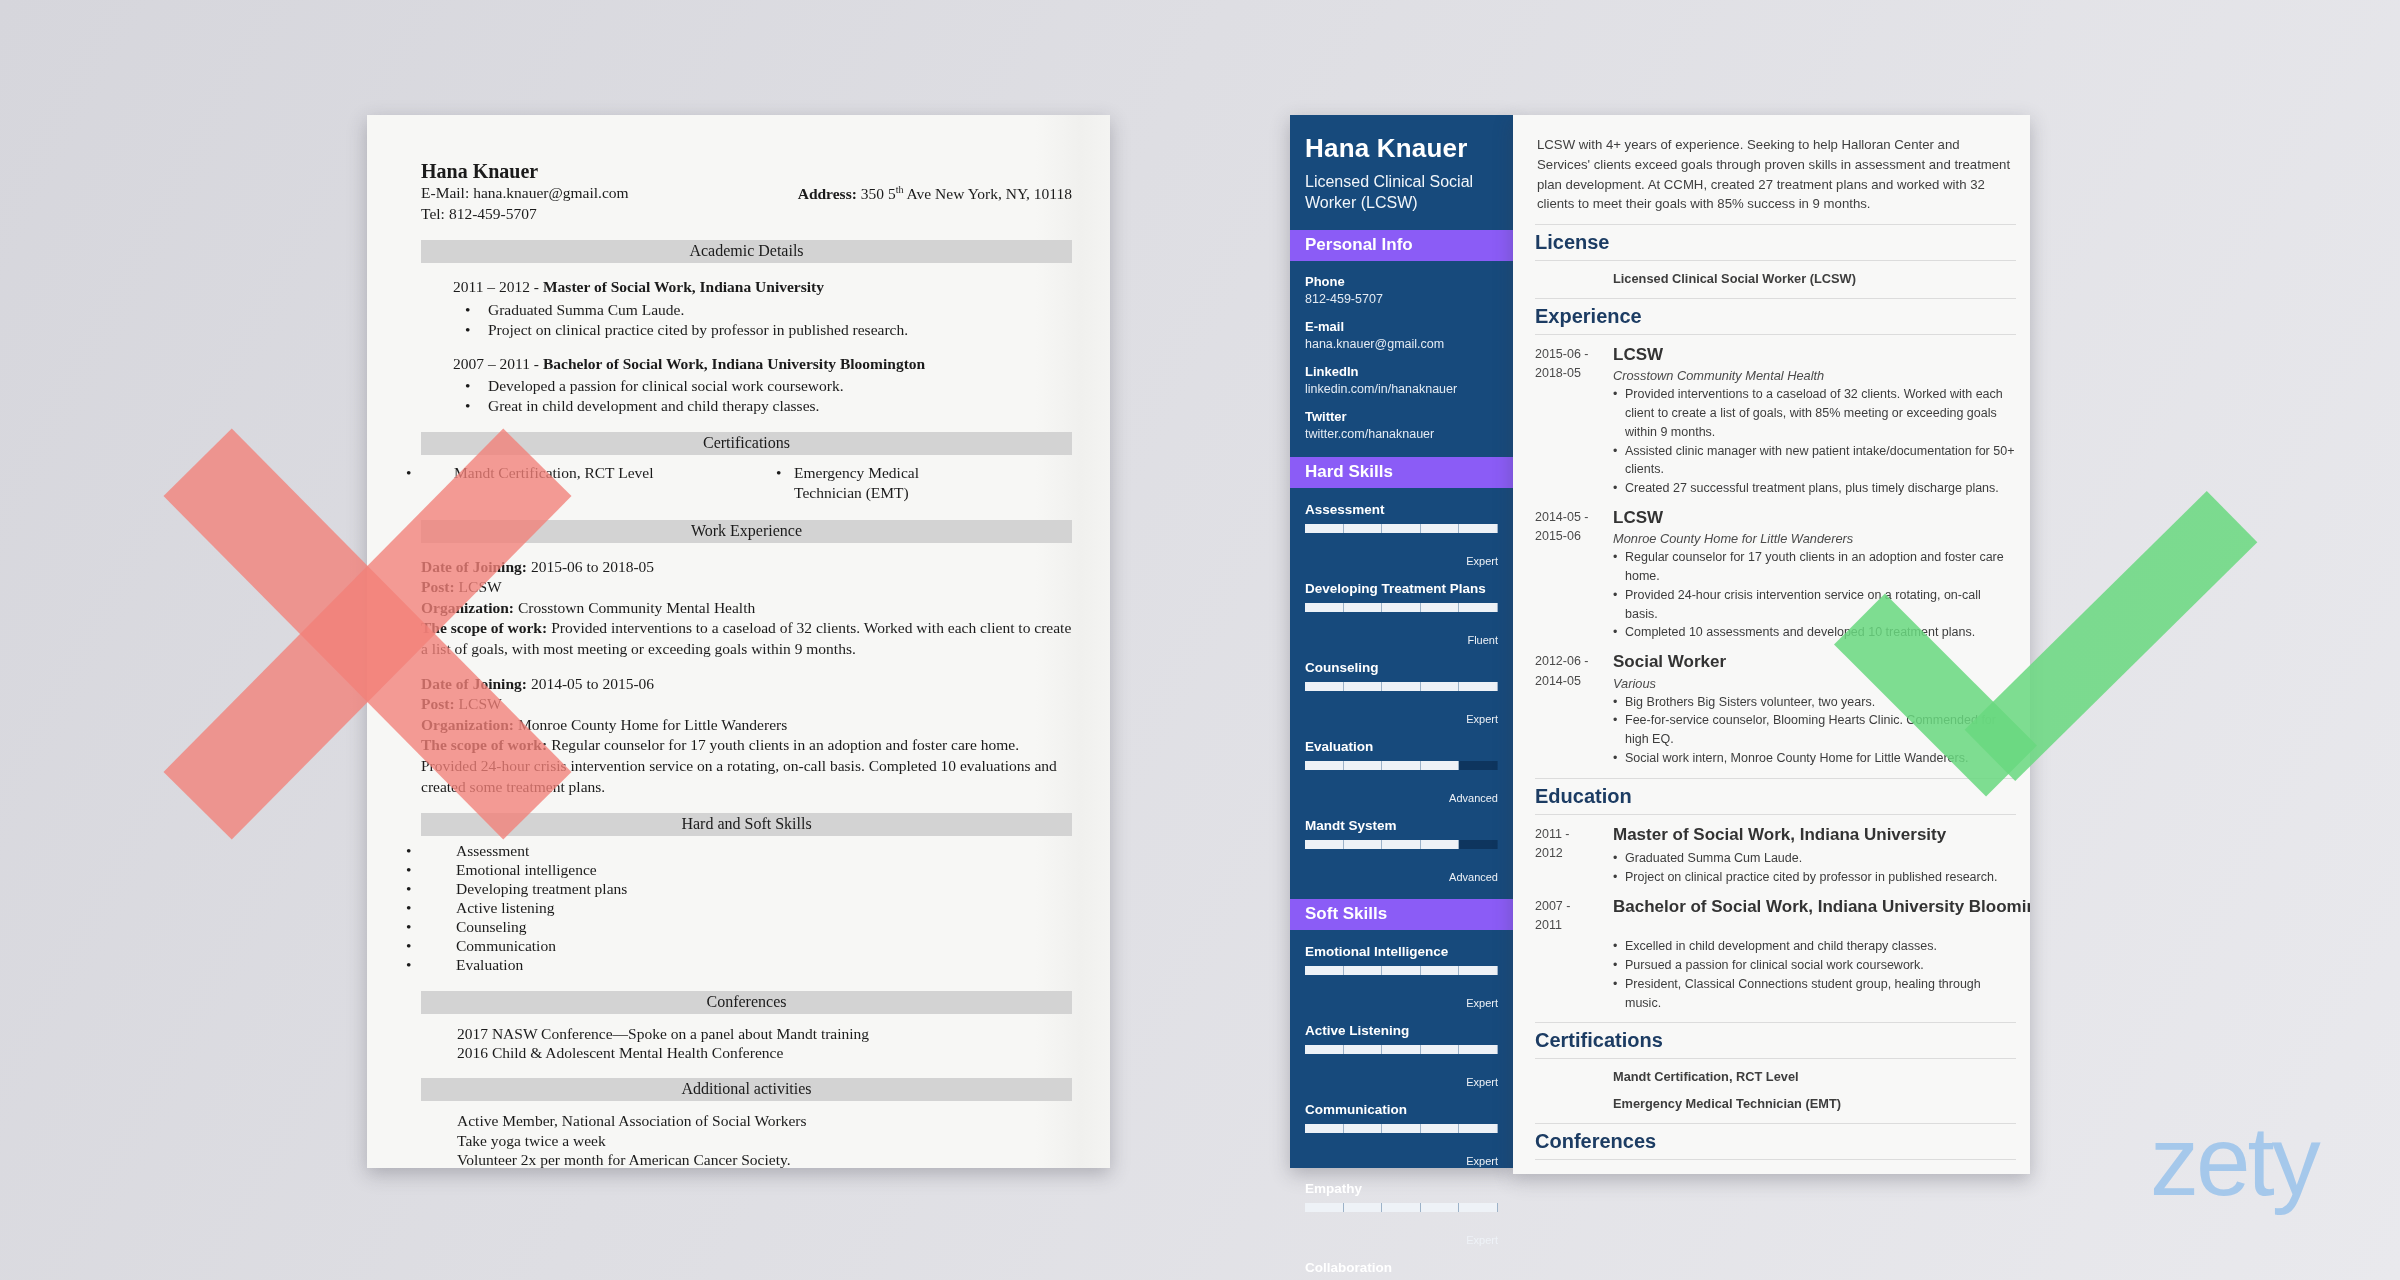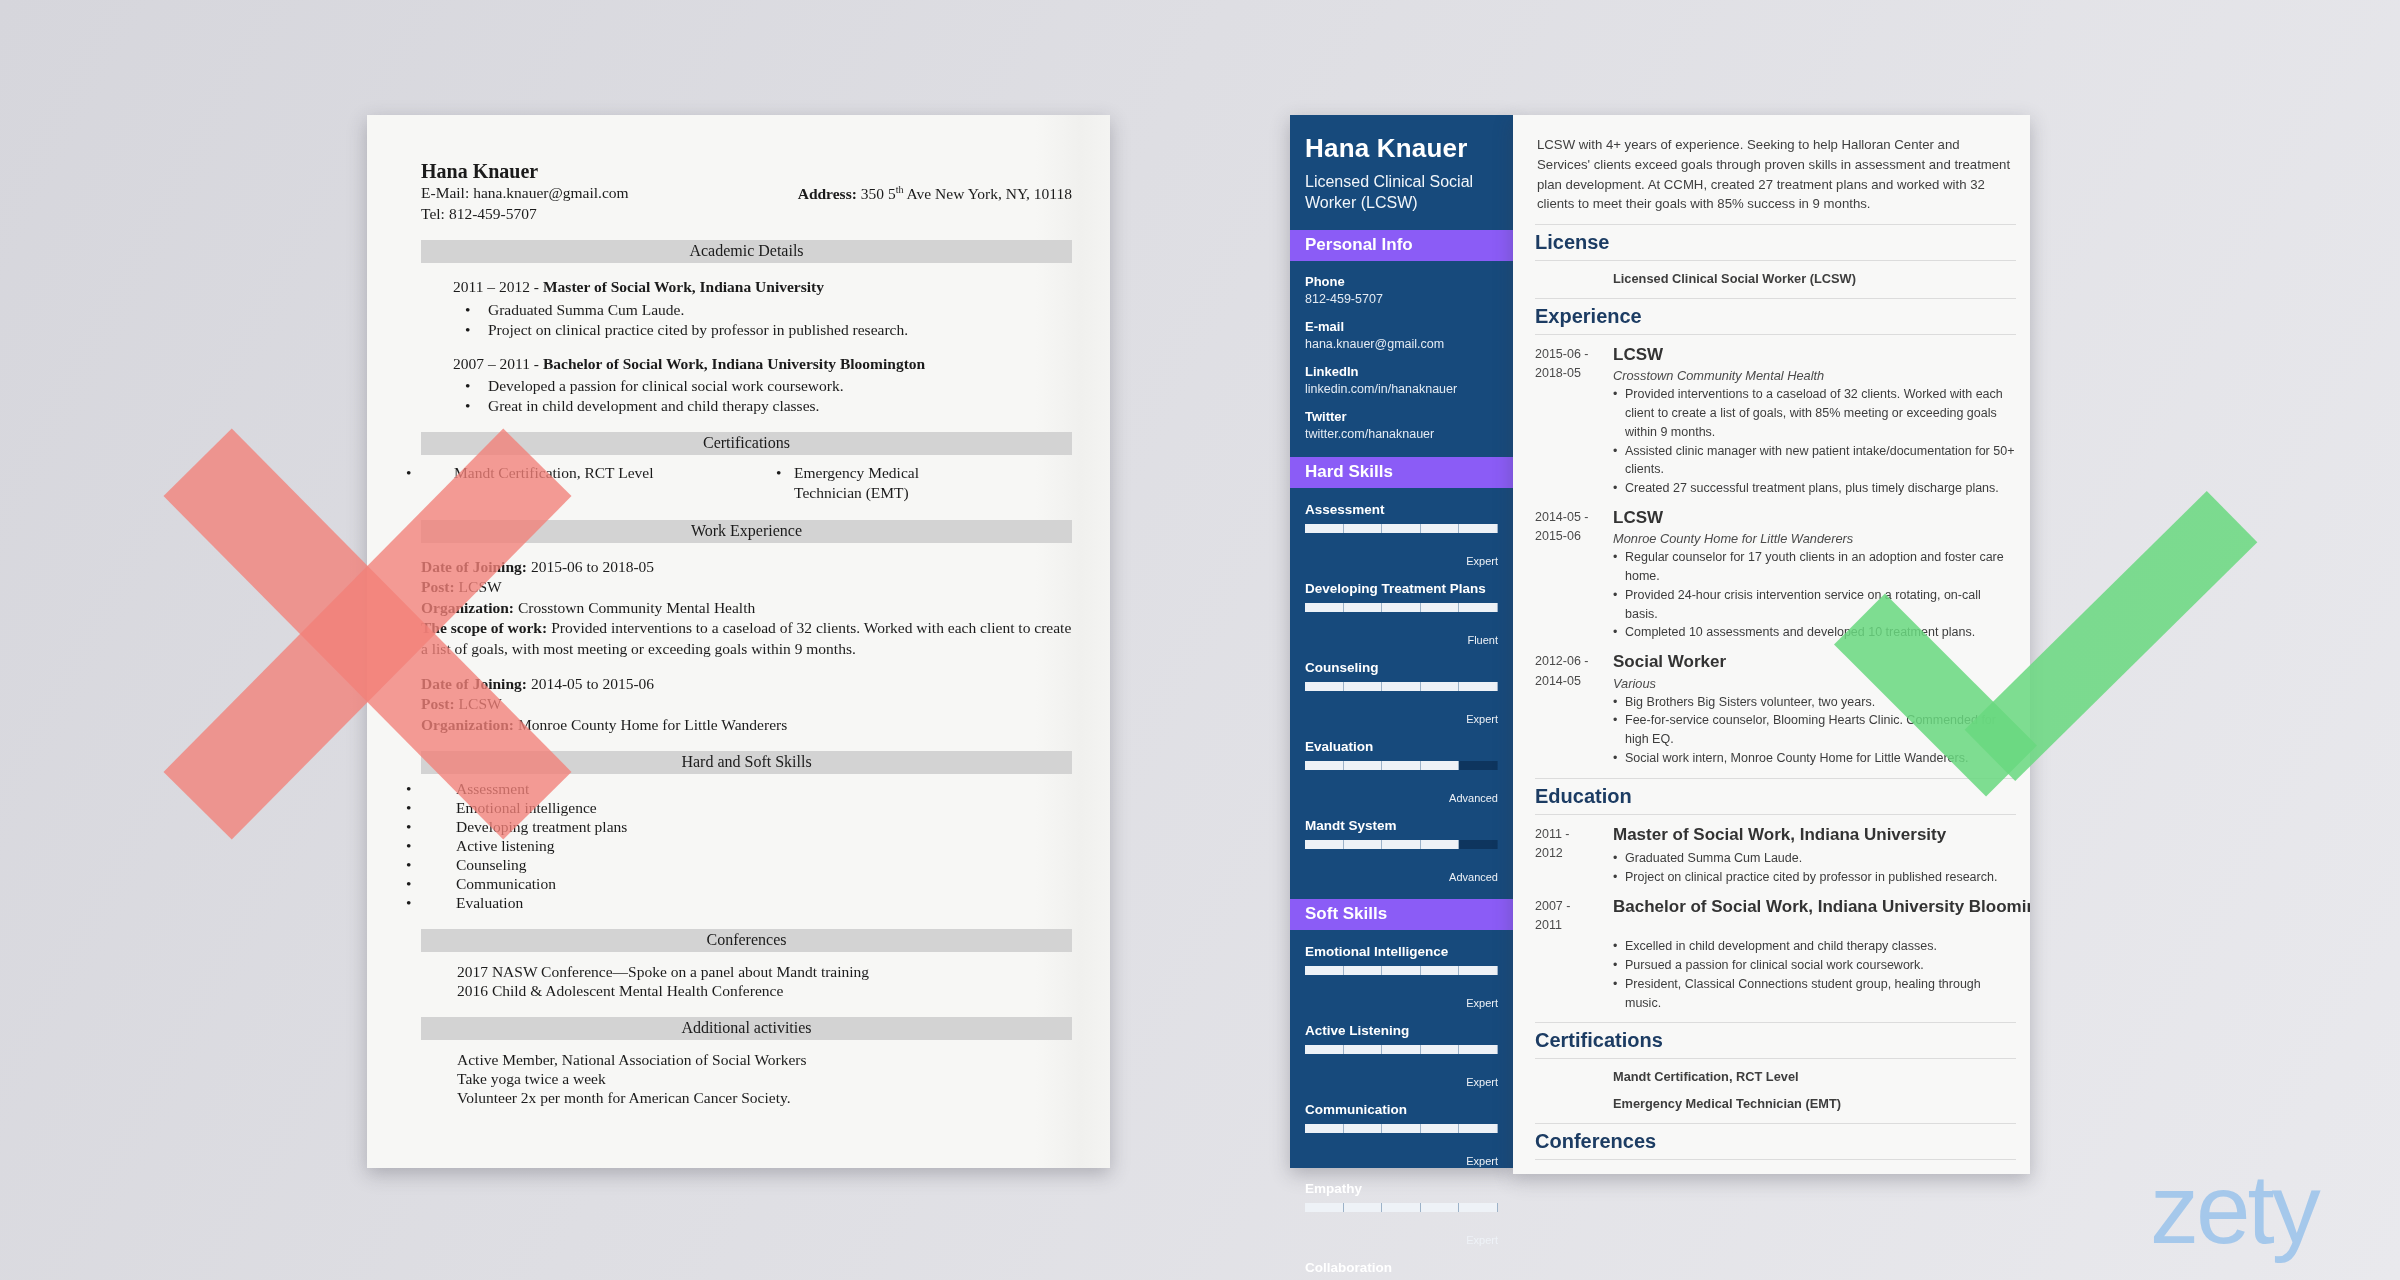--- a/index.html
+++ b/index.html
@@ -92,21 +92,21 @@
   
   .x-bar { position:absolute; width:483px; height:96px; background:rgba(242,128,120,.78); z-index:5; }
   #xb1 { left:126px; top:586px; transform:rotate(45.3deg); }
   #xb2 { left:126px; top:586px; transform:rotate(-45.3deg); }
   .ck-bar { position:absolute; background:rgba(104,216,127,.85); z-index:5; }
   #ck-short { left:1828px; top:659px; width:215px; height:72px; transform:rotate(45deg); }
   #ck-long  { left:1941px; top:600px; width:340px; height:72px; transform:rotate(-44.6deg); }
 
   
   .zety {
-    position:absolute; left:2150px; top:1160px; z-index:2;
+    position:absolute; left:2150px; top:1112px; z-index:2;
     font-size:98px; color:#a5c8eb; letter-spacing:-3px; line-height:1;
   }
 </style>
 </head>
 <body>
 
 <div id="canvas">
 
   <section class="bad-page">
     <div class="b-name">Hana Knauer</div>
@@ -154,20 +154,21 @@
     <div class="job">
       <div><b>Date of Joining:</b><span>2015-06 to 2018-05</span></div>
       <div><b>Post:</b><span>LCSW</span></div>
       <div><b>Organization:</b><span>Crosstown Community Mental Health</span></div>
       <div><b>The scope of work:</b><span>Provided interventions to a caseload of 32 clients. Worked with each client to create a list of goals, with most meeting or exceeding goals within 9 months.</span></div>
     </div>
     <div class="job">
       <div><b>Date of Joining:</b><span>2014-05 to 2015-06</span></div>
       <div><b>Post:</b><span>LCSW</span></div>
       <div><b>Organization:</b><span>Monroe County Home for Little Wanderers</span></div>
+      <div><b>The scope of work:</b><span>Regular counselor for 17 youth clients in an adoption and foster care home. Provided 24-hour crisis intervention service on a rotating, on-call basis. Completed 10 evaluations and created some treatment plans.</span></div>
     </div>
 
     <div class="band">Hard and Soft Skills</div>
     <ul class="skill-ul">
       <li>Assessment</li>
         <li>Emotional intelligence</li>
         <li>Developing treatment plans</li>
         <li>Active listening</li>
         <li>Counseling</li>
         <li>Communication</li>

